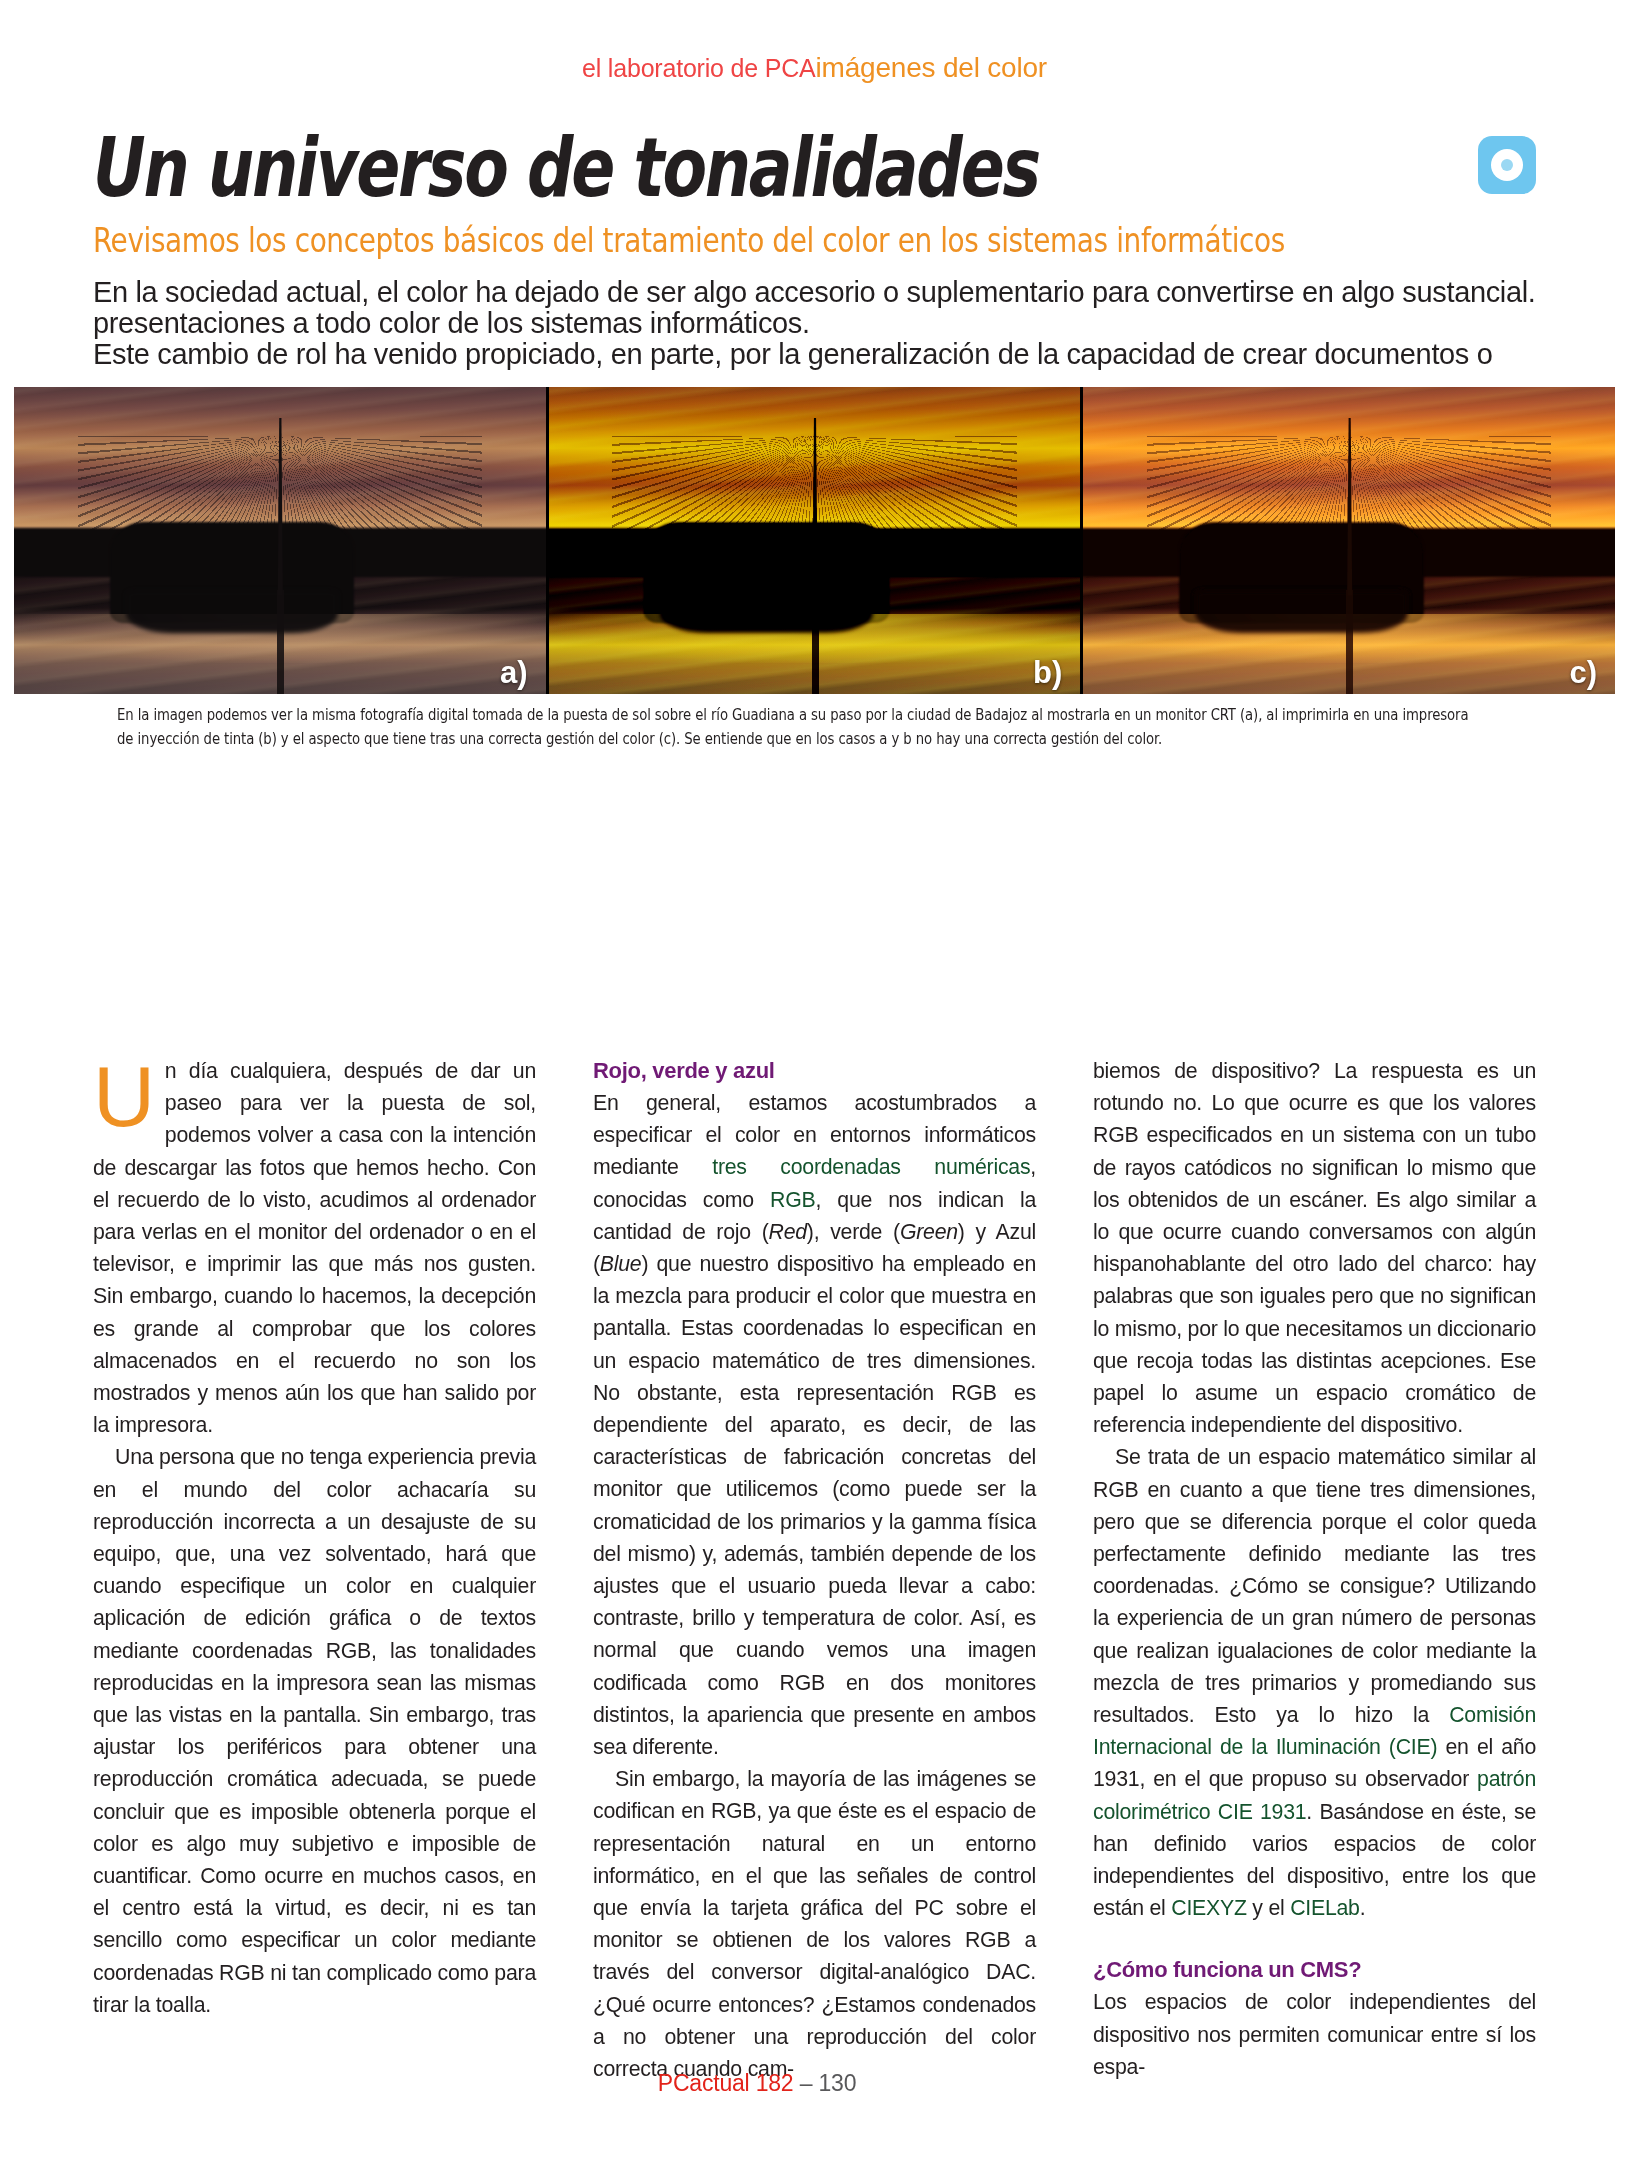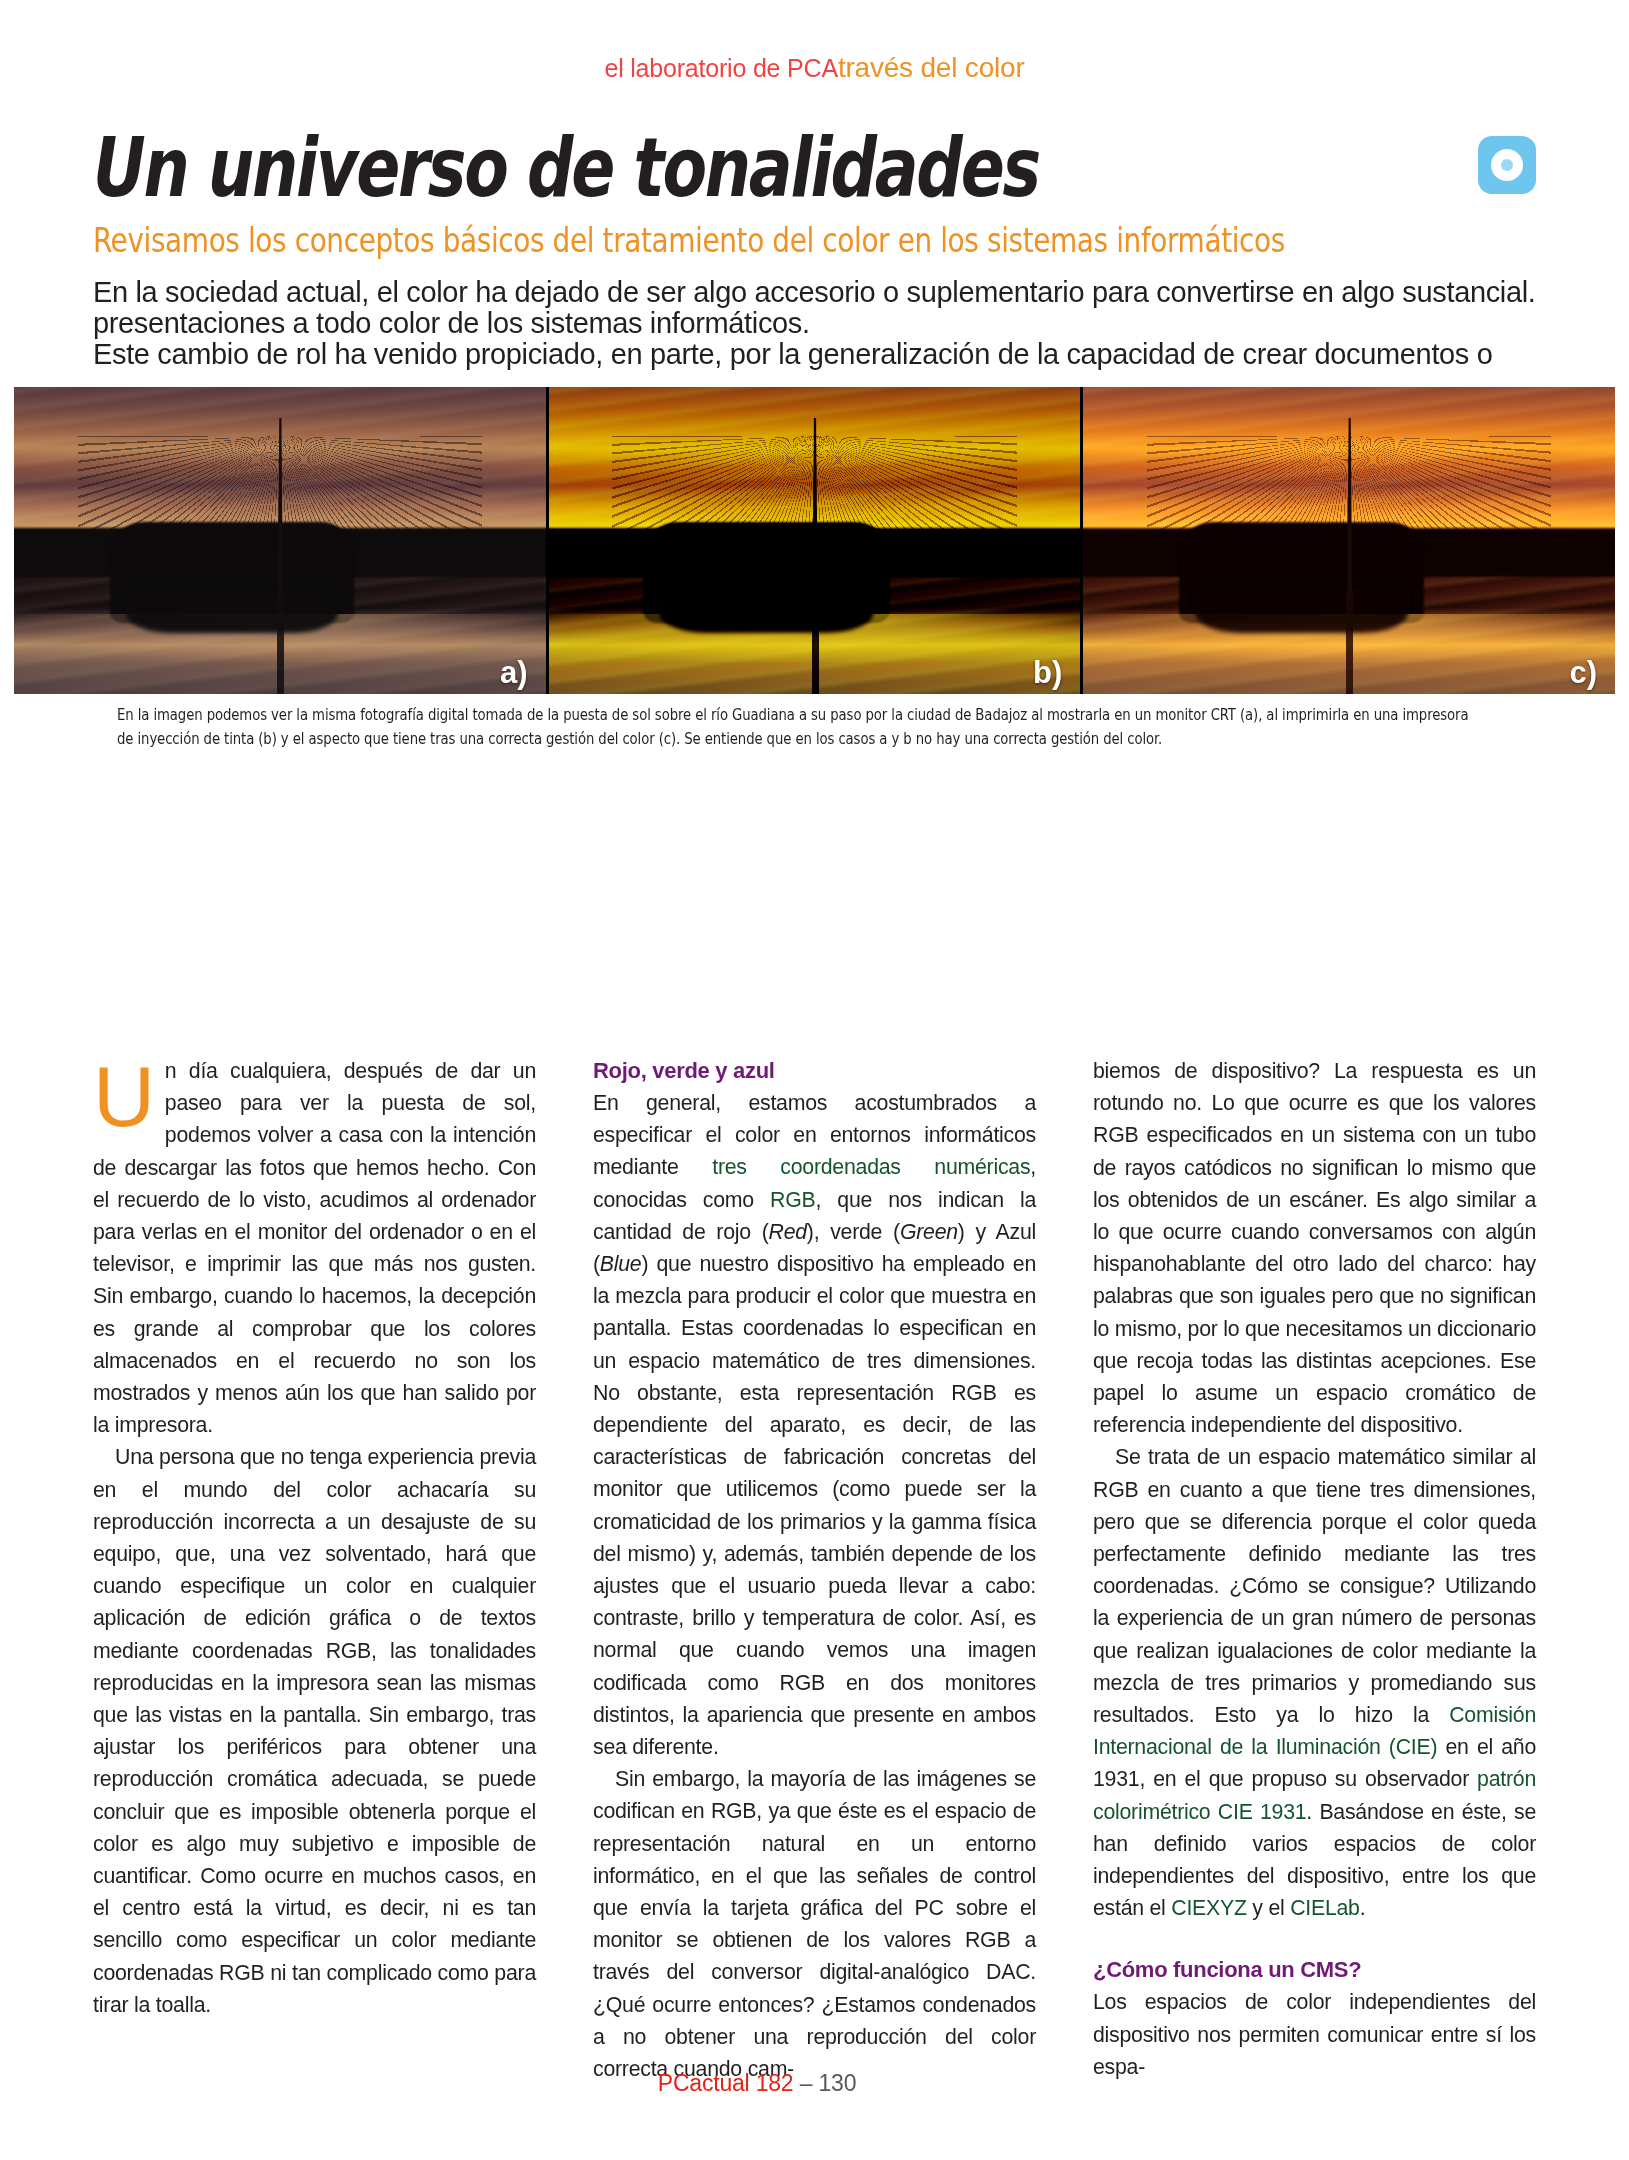--- a/index.html
+++ b/index.html
@@ -338,21 +338,21 @@
   }
   .folio .mag { color: #e2231a; }
   .folio .pg { color: #58585a; }
 </style>
 </head>
 <body>
 
 <div class="page">
 
   <div class="runhead">
-    <span class="rh-dark">el laboratorio de PCA</span><span class="rh-orange">través del color</span>
+    <span class="rh-dark">el laboratorio de PCA</span><span class="rh-orange">imágenes del color</span>
   </div>
 
   <div class="title-row">
     <h1 class="headline">Un universo de tonalidades</h1>
     <div class="lens-icon">
       <div class="ring">
         <div class="dot"></div>
       </div>
     </div>
   </div>

